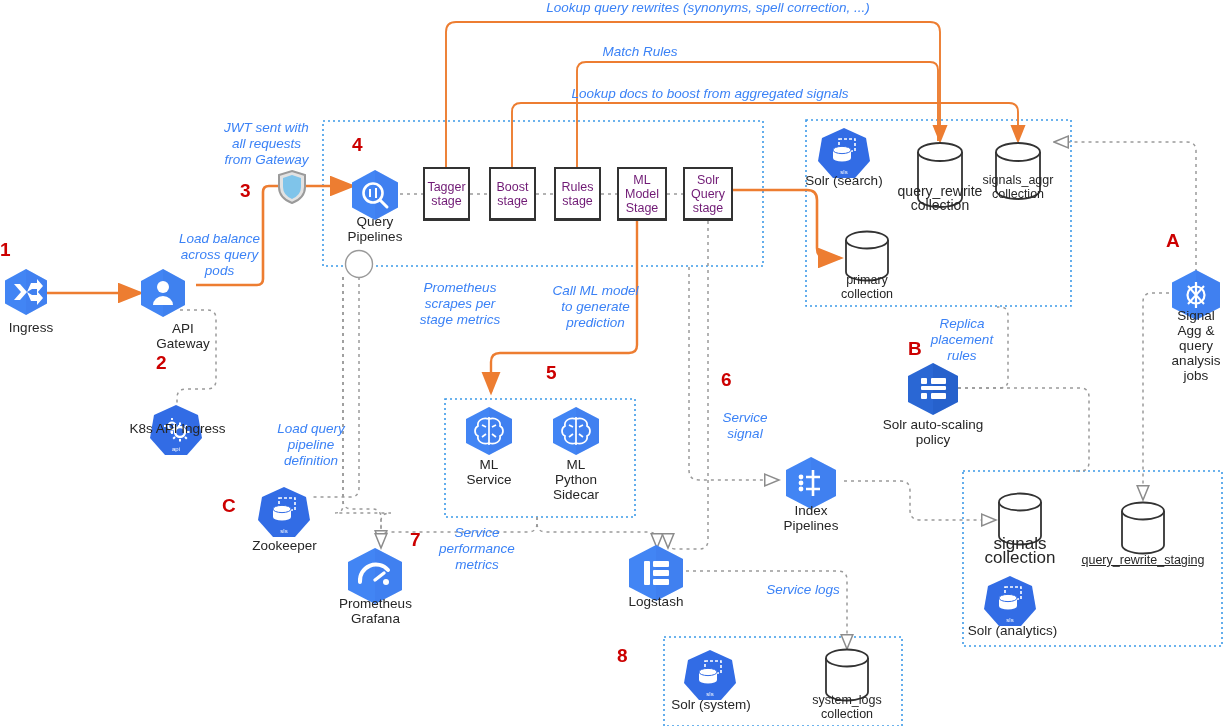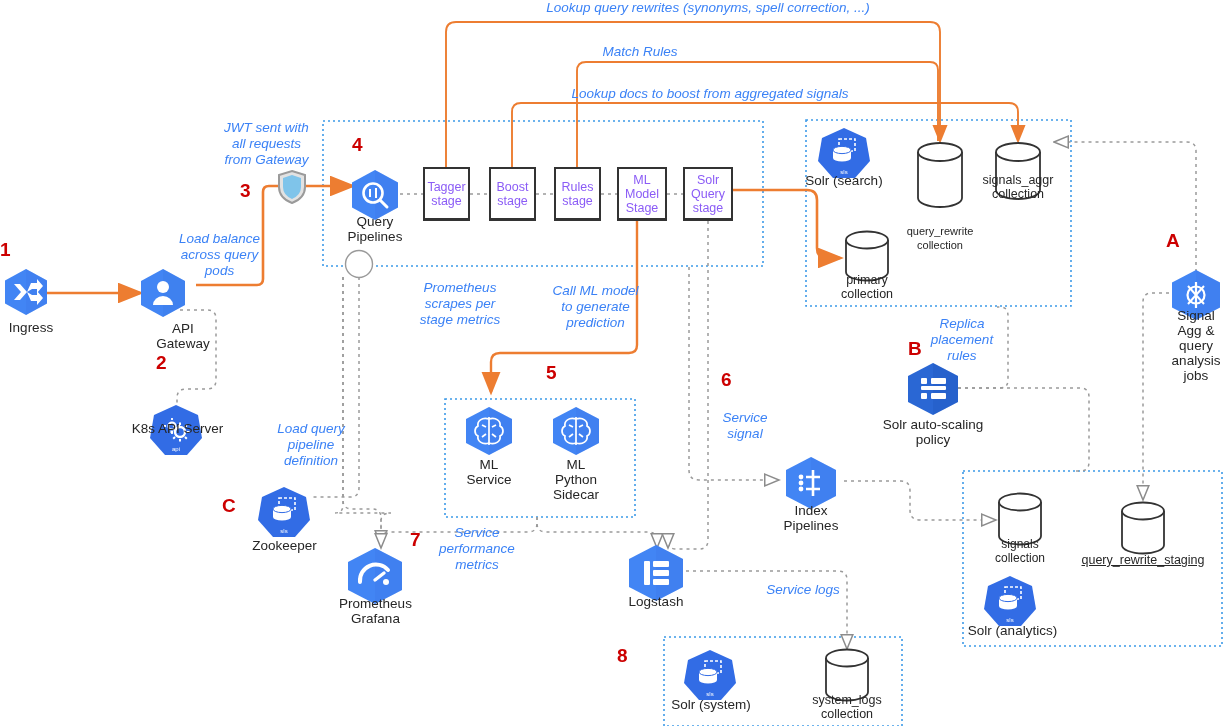--- a/index.html
+++ b/index.html
@@ -9,21 +9,21 @@
   svg#canvas{position:absolute;left:0;top:0;width:1227px;height:726px;}
   .node-label{position:absolute;text-align:center;font-size:13.5px;color:#262626;
               line-height:15px;letter-spacing:0;}
   .note{position:absolute;text-align:center;font-size:13.5px;color:#3b82f6;
         font-style:italic;line-height:16px;}
   .step{position:absolute;font-size:19px;font-weight:bold;color:#cc0000;
         font-family:"Liberation Sans","DejaVu Sans",sans-serif;}
   .stage-box{position:absolute;border:2px solid #333;background:#fff;
              box-sizing:border-box;display:flex;align-items:center;
              justify-content:center;text-align:center;font-size:12.5px;
-             color:#8b5cf6;line-height:14px;border-bottom-width:3px;}
+             color:#701a75;line-height:14px;border-bottom-width:3px;}
 </style>
 </head>
 <body>
 
 <div id="stage">
 
 <svg id="canvas" viewBox="0 0 1227 726">
   <defs>
     <marker id="arrOrange" markerWidth="10" markerHeight="8" refX="8.5" refY="4" orient="auto">
       <path d="M0,0 L10,4 L0,8 Z" fill="#ed7d31"></path>
@@ -364,21 +364,21 @@
 <div class="node-label" style="left:-14px;top:320px;width:90px;">
   <span>Ingress</span>
 </div>
 
 <div class="node-label" style="left:118px;top:321px;width:130px;">
   <span>API</span><br>
   <span>Gateway</span>
 </div>
 
 <div class="node-label" style="left:105px;top:421px;width:145px;">
-  <span>K8s API Server</span>
+  <span>K8s API Ingress</span>
 </div>
 
 <div class="node-label" style="left:320px;top:214px;width:110px;">
   <span>Query</span><br>
   <span>Pipelines</span>
 </div>
 
 <div class="node-label" style="left:789px;top:173px;width:110px;">
   <span>Solr (search)</span>
 </div>
@@ -426,36 +426,36 @@
 </div>
 
 <div class="node-label" style="left:955px;top:623px;width:115px;">
   <span>Solr (analytics)</span>
 </div>
 
 <div class="node-label" style="left:655px;top:697px;width:112px;">
   <span>Solr (system)</span>
 </div>
 
-<div class="node-label" style="left:880px;top:184px;width:120px;font-size:11px;line-height:14px;margin-top:40px;">
+<div class="node-label" style="left:880px;top:184px;width:120px;font-size:14px;line-height:14px;">
   <span>query_rewrite</span><br>
   <span>collection</span>
 </div>
 
 <div class="node-label" style="left:963px;top:173px;width:110px;font-size:12.5px;line-height:14px;">
   <span>signals_aggr</span><br>
   <span>collection</span>
 </div>
 
 <div class="node-label" style="left:817px;top:273px;width:100px;font-size:12.5px;line-height:14px;">
   <span>primary</span><br>
   <span>collection</span>
 </div>
 
-<div class="node-label" style="left:970px;top:537px;width:100px;font-size:12px;line-height:14px;">
+<div class="node-label" style="left:970px;top:537px;width:100px;font-size:17px;line-height:14px;">
   <span>signals</span><br>
   <span>collection</span>
 </div>
 
 <div class="node-label" style="left:1073px;top:553px;width:140px;font-size:12.5px;line-height:14px;text-decoration:underline;">
   <span>query_rewrite_staging</span>
 </div>
 
 <div class="node-label" style="left:796px;top:693px;width:102px;font-size:12.5px;line-height:14px;">
   <span>system_logs</span><br>

